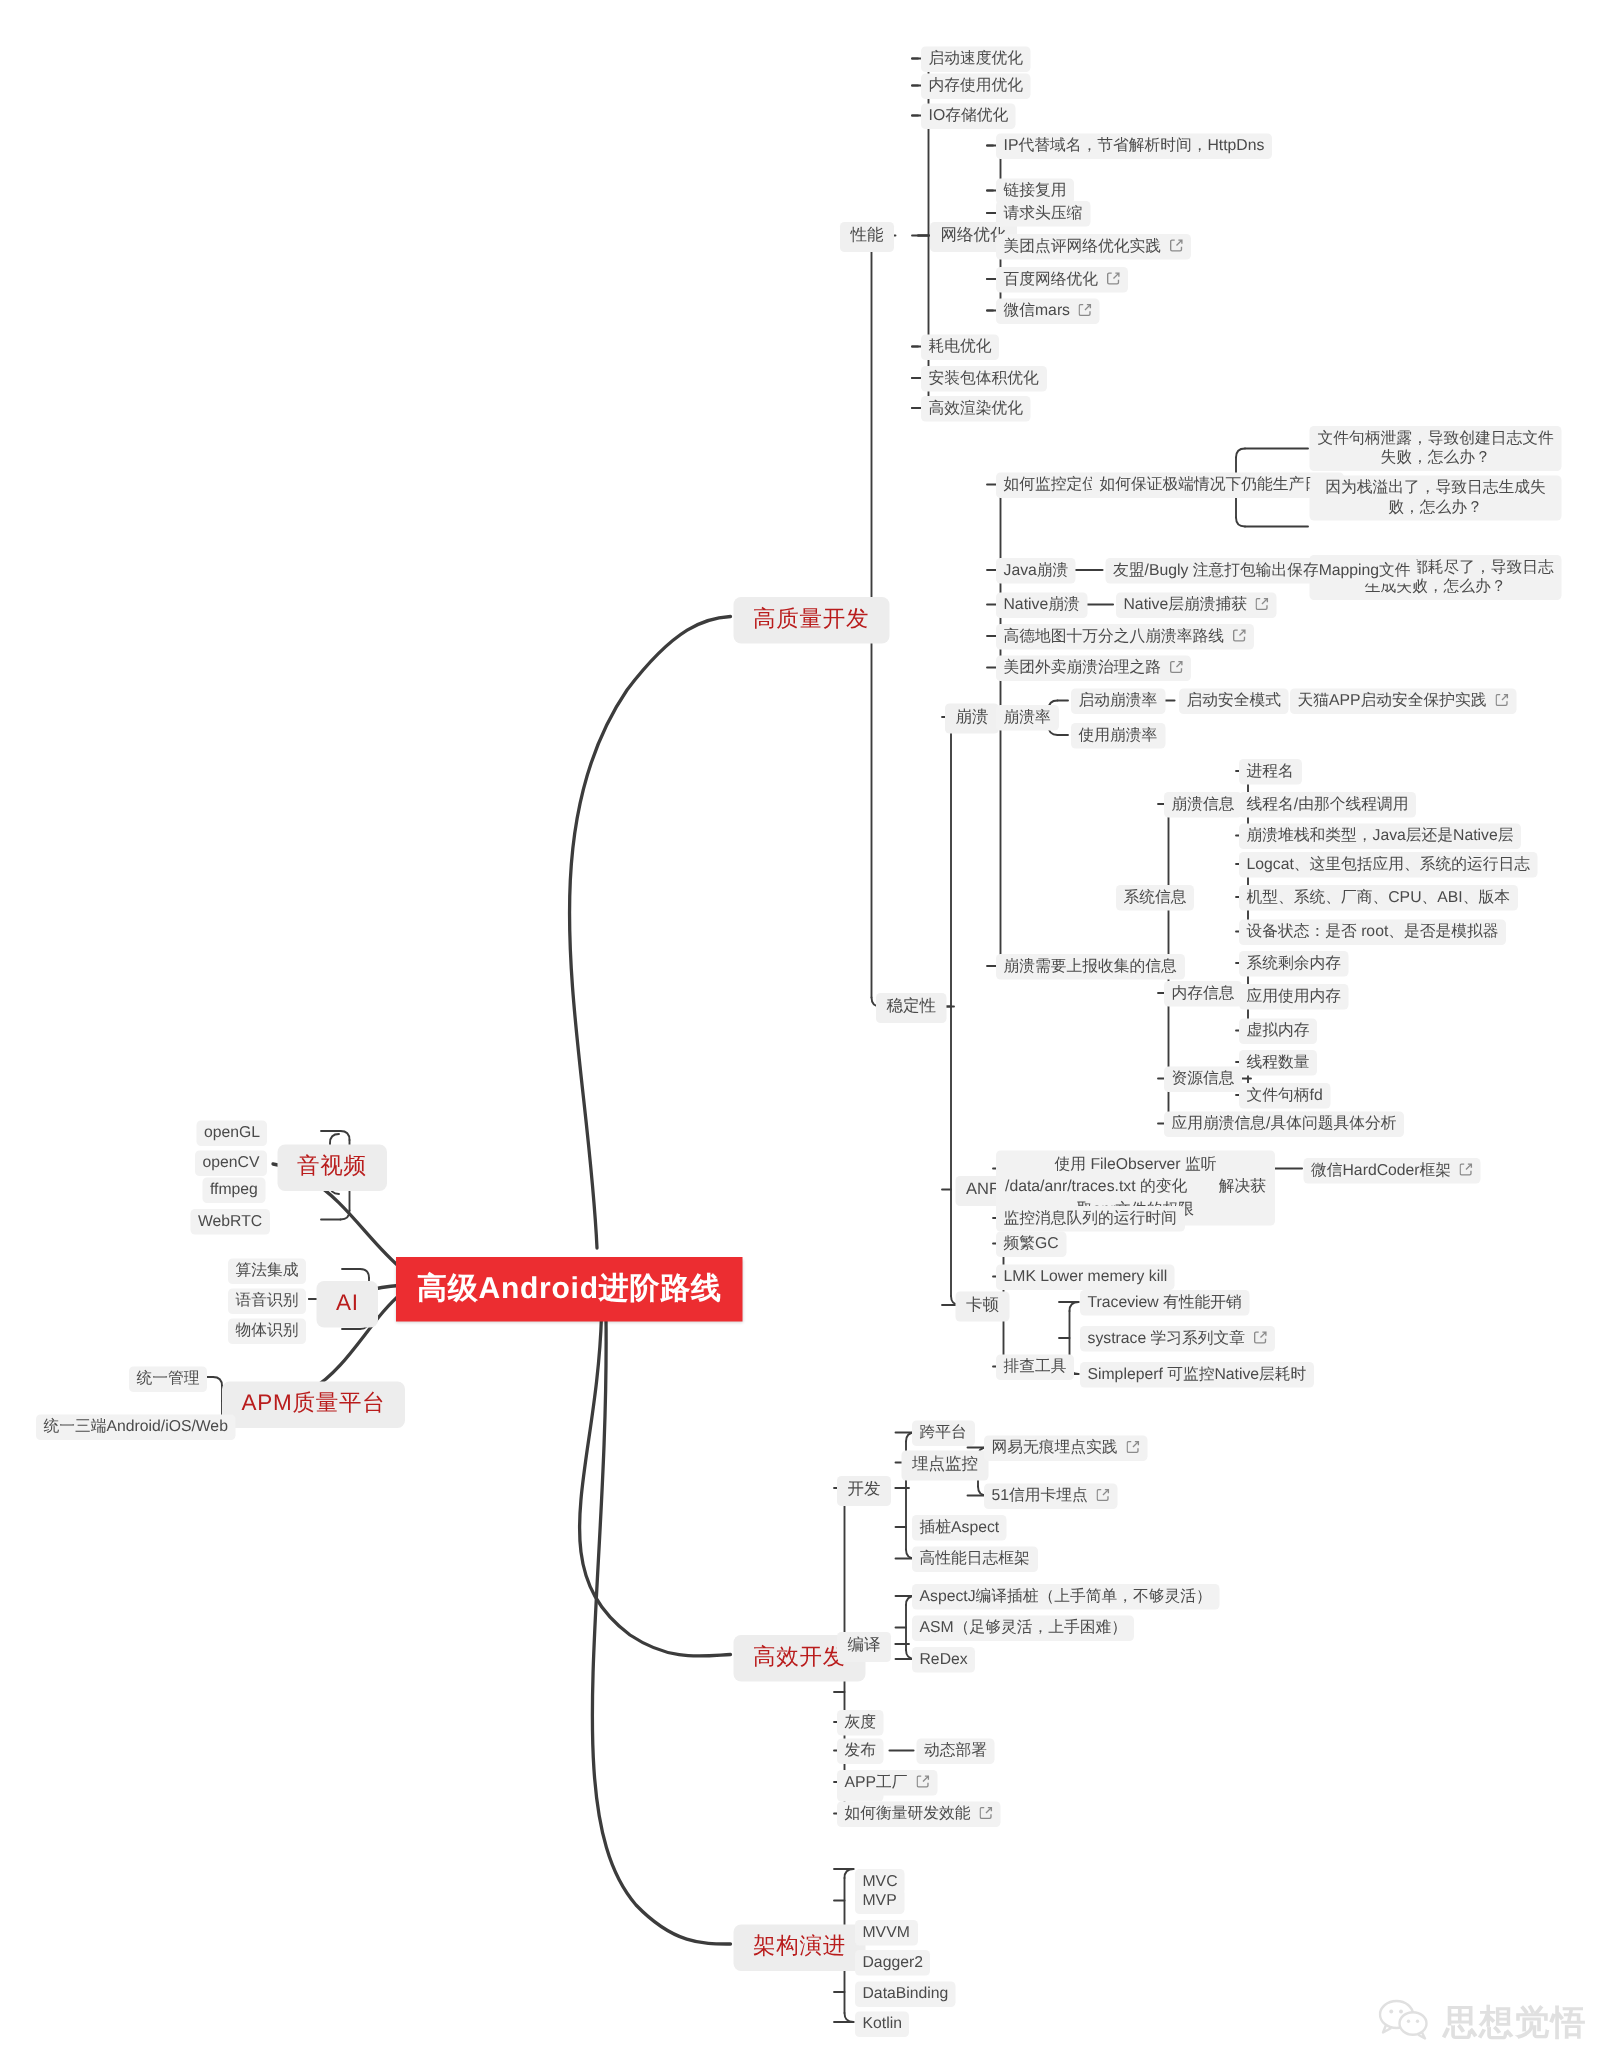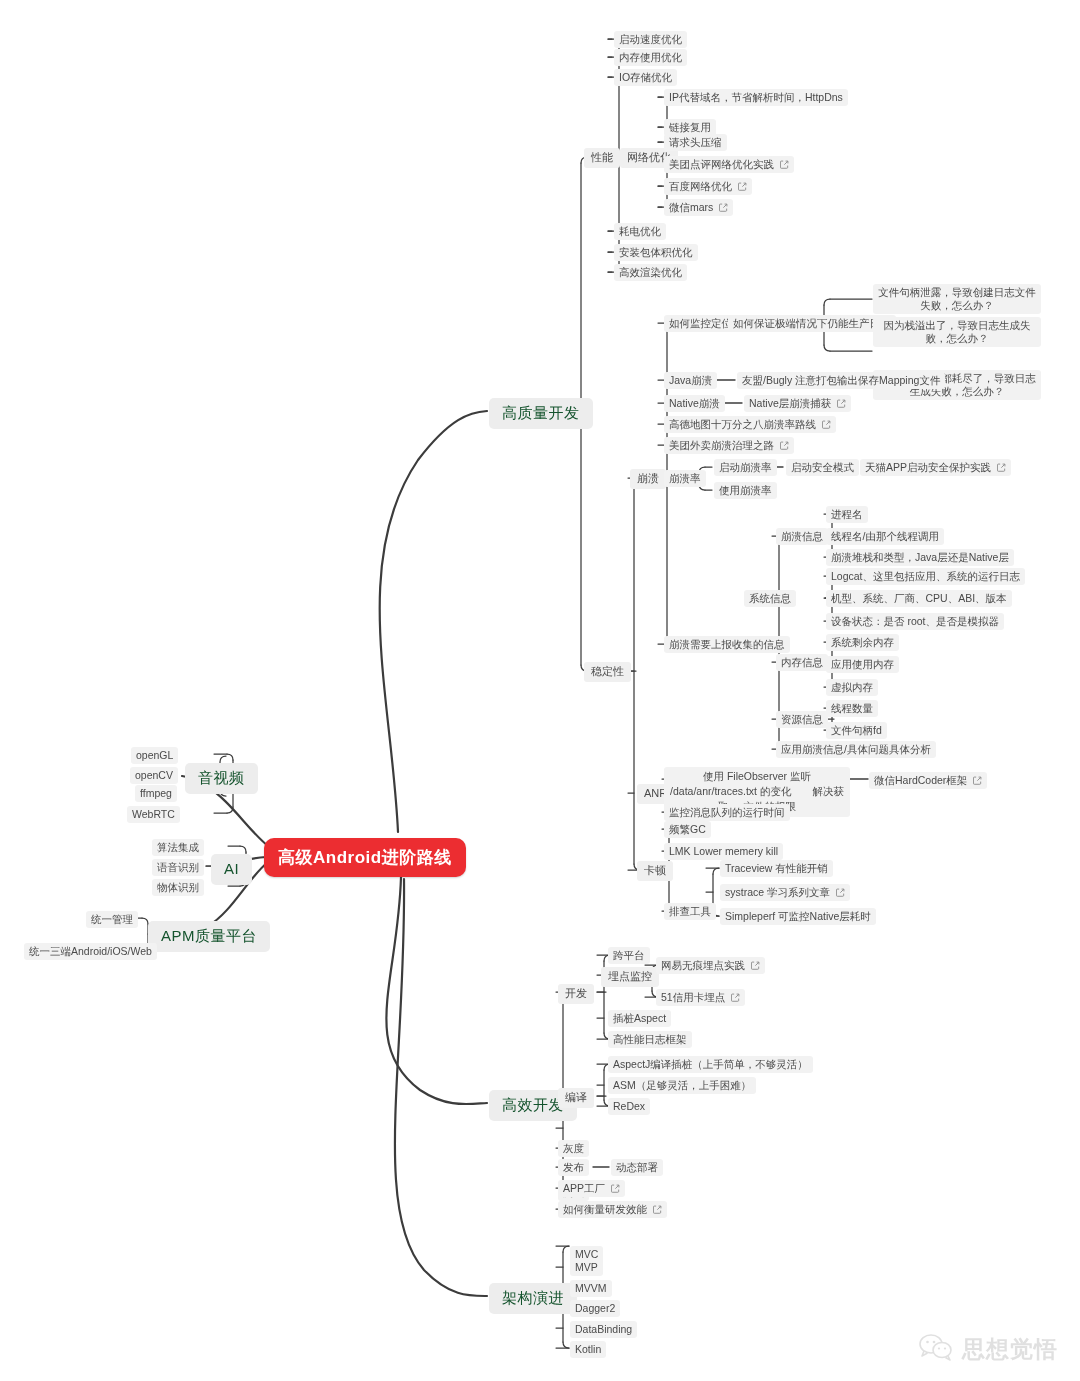--- a/index.html
+++ b/index.html
@@ -30,39 +30,39 @@
     font-size:10.5px;
     color:#4a4a4a;
     background:#f2f2f2;
     padding:2px 5px;
     border-radius:3px;
     box-sizing:border-box;
   }
   .node.plain{background:#f2f2f2;}
   .node.lv1{
     background:#ededed;
-    color:#14532d;
+    color:#b91c1c;
     font-size:15px;
     padding:6px 13px;
     border-radius:5px;
     font-weight:500;
     letter-spacing:.5px;
   }
   .node.lv2{
     background:#f0f0f0;
     font-size:11px;
     padding:3px 7px;
   }
   .node.root{
     background:#ec2d31;
     color:#ffffff;
-    font-size:17px;
+    font-size:20px;
     font-weight:bold;
     padding:9px 14px;
-    border-radius:10px;
+    border-radius:0;
     letter-spacing:.5px;
     box-shadow:0 1px 2px rgba(0,0,0,.18);
   }
   .node.wrap{
     white-space:normal;
     text-align:center;
   }
   
   .ext{
     display:inline-block;
@@ -378,21 +378,21 @@
   <div class="node plain" style="left:152px;top:839px;">算法集成</div>
   <div class="node plain" style="left:152px;top:859px;">语音识别</div>
   <div class="node plain" style="left:152px;top:879px;">物体识别</div>
 
   <div class="node lv1" style="left:148px;top:921px;">APM质量平台</div>
   <div class="node plain" style="left:86px;top:911px;">统一管理</div>
   <div class="node plain" style="left:24px;top:943px;">统一三端Android/iOS/Web</div>
 
   <div class="node lv1" style="left:489px;top:398px;">高质量开发</div>
 
-  <div class="node lv2" style="left:584px;top:148px;">性能</div>
+  <div class="node lv2" style="left:560px;top:148px;">性能</div>
   <div class="node plain" style="left:614px;top:31px;">启动速度优化</div>
   <div class="node plain" style="left:614px;top:49px;">内存使用优化</div>
   <div class="node plain" style="left:614px;top:69px;">IO存储优化</div>
   <div class="node lv2" style="left:620px;top:148px;">网络优化</div>
   <div class="node plain" style="left:614px;top:223px;">耗电优化</div>
   <div class="node plain" style="left:614px;top:244px;">安装包体积优化</div>
   <div class="node plain" style="left:614px;top:264px;">高效渲染优化</div>
 
   <div class="node plain" style="left:664px;top:89px;">IP代替域名，节省解析时间，HttpDns</div>
   <div class="node plain" style="left:664px;top:119px;">链接复用</div>

